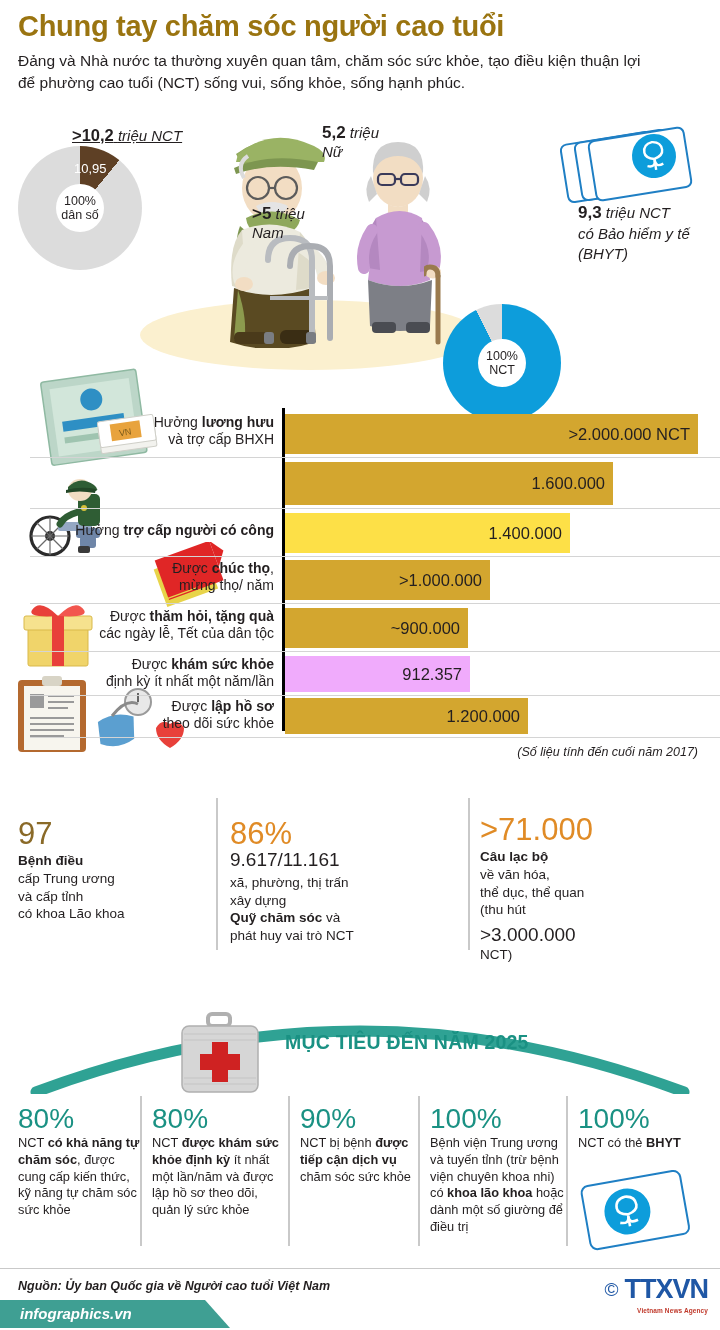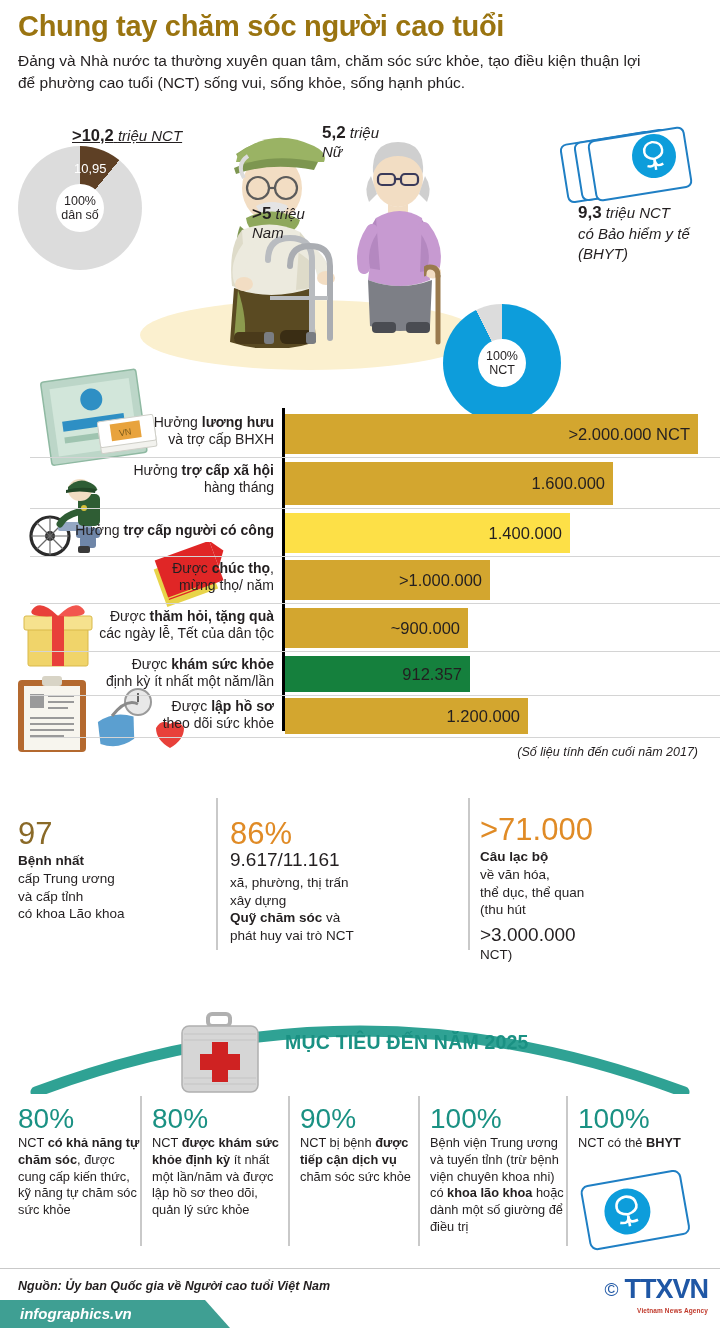--- a/index.html
+++ b/index.html
@@ -342,21 +342,20 @@
   <div class="barchart">
     <div class="bar-axis"></div>
     <div id="bar-rows">
         <div class="bar-row" style="top: 6px; height: 40px;">
           <div class="bar-label" style="top: 0px;">Hưởng <b>lương hưu</b><br>và trợ cấp BHXH</div>
           <div class="bar-fill" style="width: 413px; background: rgb(211, 166, 47); text-align: center;">
             <span class="bar-val">&gt;2.000.000 NCT</span>
           </div>
         </div>
         <div class="bar-row" style="top: 54px; height: 43px;">
-          <div class="bar-label" style="top: 0px;">Hưởng <b>trợ cấp xã hội</b><br>hàng tháng</div>
           <div class="bar-fill" style="width: 328px; background: rgb(211, 166, 47);">
             <span class="bar-val">1.600.000</span>
           </div>
         </div>
         <div class="bar-row" style="top: 105px; height: 40px;">
           <div class="bar-label" style="top: 9px;">Hưởng <b>trợ cấp người có công</b></div>
           <div class="bar-fill" style="width: 285px; background: #fde047;">
             <span class="bar-val">1.400.000</span>
           </div>
         </div>
@@ -367,21 +366,21 @@
           </div>
         </div>
         <div class="bar-row" style="top: 200px; height: 40px;">
           <div class="bar-label" style="top: 0px;">Được <b>thăm hỏi, tặng quà</b><br>các ngày lễ, Tết của dân tộc</div>
           <div class="bar-fill" style="width: 183px; background: rgb(211, 166, 47);">
             <span class="bar-val">~900.000</span>
           </div>
         </div>
         <div class="bar-row" style="top: 248px; height: 36px;">
           <div class="bar-label" style="top: 0px;">Được <b>khám sức khỏe</b><br>định kỳ ít nhất một năm/lần</div>
-          <div class="bar-fill" style="width: 185px; background: #15803d;">
+          <div class="bar-fill" style="width: 185px; background: #f0abfc;">
             <span class="bar-val">912.357</span>
           </div>
         </div>
         <div class="bar-row" style="top: 290px; height: 36px;">
           <div class="bar-label" style="top: 0px;">Được <b>lập hồ sơ</b><br>theo dõi sức khỏe</div>
           <div class="bar-fill" style="width: 243px; background: rgb(211, 166, 47);">
             <span class="bar-val">1.200.000</span>
           </div>
         </div>
       </div>
@@ -396,21 +395,21 @@
 
   <div class="note-2017">(Số liệu tính đến cuối năm 2017)</div>
 
   <div class="statrow">
     <div class="stat-divider" style="left:216px;"></div>
     <div class="stat-divider" style="left:468px;"></div>
 
     <div class="stat-col" style="position:absolute;left:18px;top:28px;width:140px;">
       <div class="stat-big brown">97</div>
       <div class="stat-txt">
-        <b>Bệnh nhất</b><br>
+        <b>Bệnh điều</b><br>
         <span>cấp Trung ương</span><br>
         <span>và cấp tỉnh</span><br>
         <span>có khoa Lão khoa</span>
       </div>
     </div>
 
     <div class="stat-col" style="position:absolute;left:230px;top:28px;width:130px;">
       <div class="stat-big">86%</div>
       <div class="stat-sub">9.617/11.161</div>
       <div class="stat-txt">

